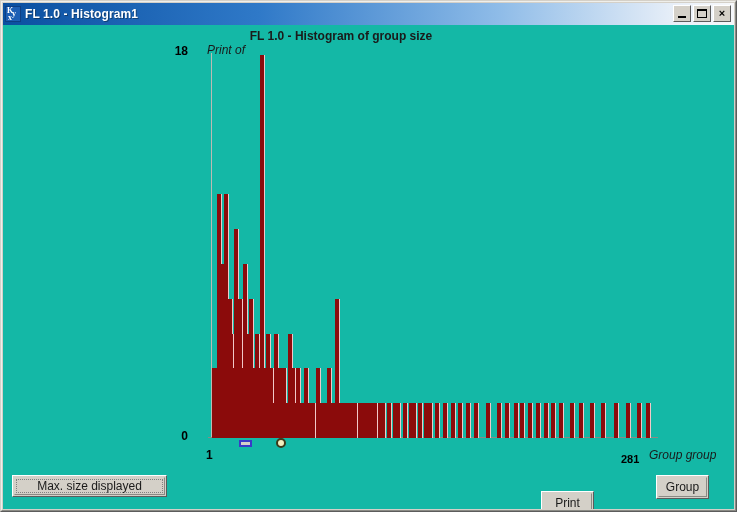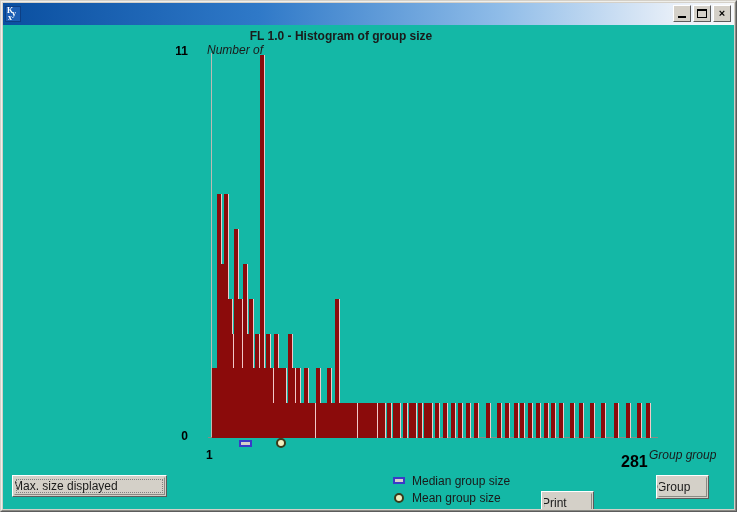--- a/index.html
+++ b/index.html
@@ -185,21 +185,21 @@
     left: 203px;
     top: 423px;
     font-size: 12px;
     font-weight: bold;
     color: #000;
   }
   .xtick-max {
     position: absolute;
     left: 618px;
     top: 428px;
-    font-size: 16px;
+    font-size: 11px;
     font-weight: bold;
     color: #000;
   }
   .xlabel {
     position: absolute;
     left: 646px;
     top: 423px;
     font-size: 12px;
     font-style: italic;
     color: #1a1a1a;
@@ -293,20 +293,21 @@
     position: absolute;
     background: #d4d0c8;
     box-sizing: border-box;
     border: 1px solid #ffffff;
     border-right-color: #5c5c5c;
     border-bottom-color: #5c5c5c;
     font-size: 12px;
     color: #1a1a1a;
     display: flex;
     align-items: center;
+    justify-content: center;
     cursor: default;
     font-family: "Liberation Sans", sans-serif;
   }
   .btn-inner {
     position: absolute;
     left: 1px; top: 1px; right: 1px; bottom: 1px;
     border: 1px solid #d4d0c8;
     border-right-color: #8a8a84;
     border-bottom-color: #8a8a84;
     box-sizing: border-box;
@@ -339,38 +340,39 @@
 
   <div class="win-frame"></div>
   <div class="win-frame2"></div>
 
   <div class="titlebar">
     <div class="title-icon">
       <span class="ti-k">K</span>
         <span class="ti-y">y</span>
         <span class="ti-x">x</span>
     </div>
+    <div class="title-text">FL 1.0 - Histogram1</div>
     <div class="title-buttons">
       <div class="tbtn">
         <div class="bar-glyph"></div>
       </div>
       <div class="tbtn">
         <div class="box-glyph"></div>
       </div>
       <div class="tbtn">
         <i>×</i>
       </div>
     </div>
   </div>
 
   <div class="client">
 
     <div class="chart-title">FL 1.0 - Histogram of group size</div>
-    <div class="ylabel">Number of</div>
-    <div class="ytick-max">11</div>
+    <div class="ylabel">Print of</div>
+    <div class="ytick-max">18</div>
     <div class="ytick-min">0</div>
     <div class="xtick-min">1</div>
     <div class="xtick-max">281</div>
     <div class="xlabel">Group group</div>
 
     <div class="axis-y"></div>
     <div class="axis-x"></div>
 
     <div class="plot" id="plot">
         <div class="bar" style="left: 0px; width: 4px; height: 69.6px; background: rgb(139, 11, 11);"></div>
@@ -482,30 +484,20 @@
         <div class="bar" style="left: 389.1px; width: 4px; height: 34.8px; background: rgb(139, 11, 11);"></div>
         <div class="bar" style="left: 401.5px; width: 4px; height: 34.8px; background: rgb(139, 11, 11);"></div>
         <div class="bar" style="left: 413.9px; width: 4px; height: 34.8px; background: rgb(139, 11, 11);"></div>
         <div class="bar" style="left: 424.7px; width: 4px; height: 34.8px; background: rgb(139, 11, 11);"></div>
         <div class="bar" style="left: 434px; width: 4px; height: 34.8px; background: rgb(139, 11, 11);"></div>
       </div>
 
     <div class="marker-median" id="marker-median" style="left: 236px;"></div>
     <div class="marker-mean" id="marker-mean" style="left: 272.65px;"></div>
 
-    <div class="legend">
-      <div class="legend-row">
-        <div class="legend-swatch-median"></div>
-        <span>Median group size</span>
-      </div>
-      <div class="legend-row">
-        <div class="legend-swatch-mean"></div>
-        <span>Mean group size</span>
-      </div>
-    </div>
 
     <div class="btn btn-max">
       <div class="btn-inner"></div>
       <div class="dotted"></div>
       <span>Max. size displayed</span>
     </div>
     <div class="btn btn-print">
       <div class="btn-inner"></div>
       <span>Print</span>
     </div>

